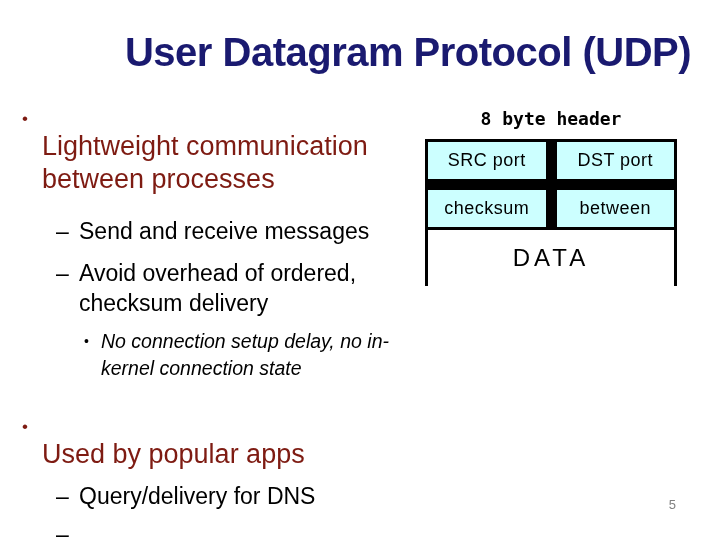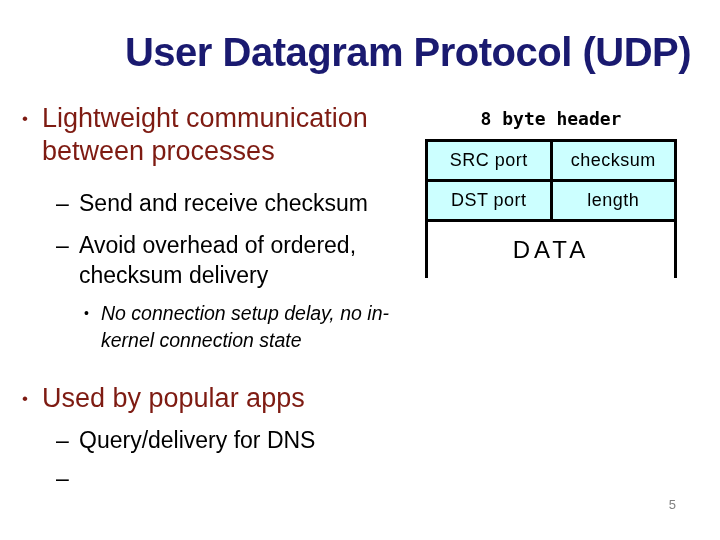--- a/index.html
+++ b/index.html
@@ -40,21 +40,21 @@
     color: #7e1b12;
     font-size: 27px;
     line-height: 33px;
   }
   .li1 .marker {
     width: 20px;
     flex: 0 0 20px;
     font-size: 17px;
     line-height: 33px;
   }
-  .li1 .text { max-width: 350px; }
+  .li1 .text { max-width: 350px; margin-top: 28px; }
 
   .li2 {
     margin-left: 34px;
     color: #000000;
     font-size: 23px;
     line-height: 30px;
   }
   .li2 .marker {
     width: 23px;
     flex: 0 0 23px;
@@ -95,21 +95,21 @@
     font-family: "DejaVu Sans Mono", "Liberation Mono", monospace;
     font-weight: bold;
     font-size: 18px;
     color: #000000;
     margin-bottom: 10px;
     white-space: nowrap;
   }
   .hdr-grid {
     display: grid;
     grid-template-columns: 1fr 1fr;
-    gap: 3px;
+    gap: 11px;
     padding: 3px;
     background: #000000;
   }
   .hdr-cell {
     background: #ccffff;
     height: 37px;
     display: flex;
     align-items: center;
     justify-content: center;
     font-size: 18px;
@@ -143,21 +143,21 @@
 
 <div class="content">
 
   <div class="li li1 mb-b1">
     <span class="marker">•</span>
     <span class="text">Lightweight communication between processes</span>
   </div>
 
   <div class="li li2 mb-s1">
     <span class="marker">–</span>
-    <span class="text">Send and receive checksum</span>
+    <span class="text">Send and receive messages</span>
   </div>
 
   <div class="li li2 mb-s2">
     <span class="marker">–</span>
     <span class="text">Avoid overhead of ordered, checksum delivery</span>
   </div>
 
   <div class="li li3 mb-s3">
     <span class="marker">•</span>
     <span class="text">No connection setup delay, no in-kernel connection state</span>
@@ -176,22 +176,22 @@
   <div class="li li2">
     <span class="marker">–</span>
   </div>
 
 </div>
 
 <div class="diagram">
   <div class="diagram-caption">8 byte header</div>
   <div class="hdr-grid">
     <div class="hdr-cell">SRC port</div>
+    <div class="hdr-cell">DST port</div>
     <div class="hdr-cell">checksum</div>
-    <div class="hdr-cell">DST port</div>
-    <div class="hdr-cell">length</div>
+    <div class="hdr-cell">between</div>
   </div>
   <div class="data-box">
     <span>DATA</span>
   </div>
 </div>
 
 <div class="page-number">5</div>
 
 </body></html>

